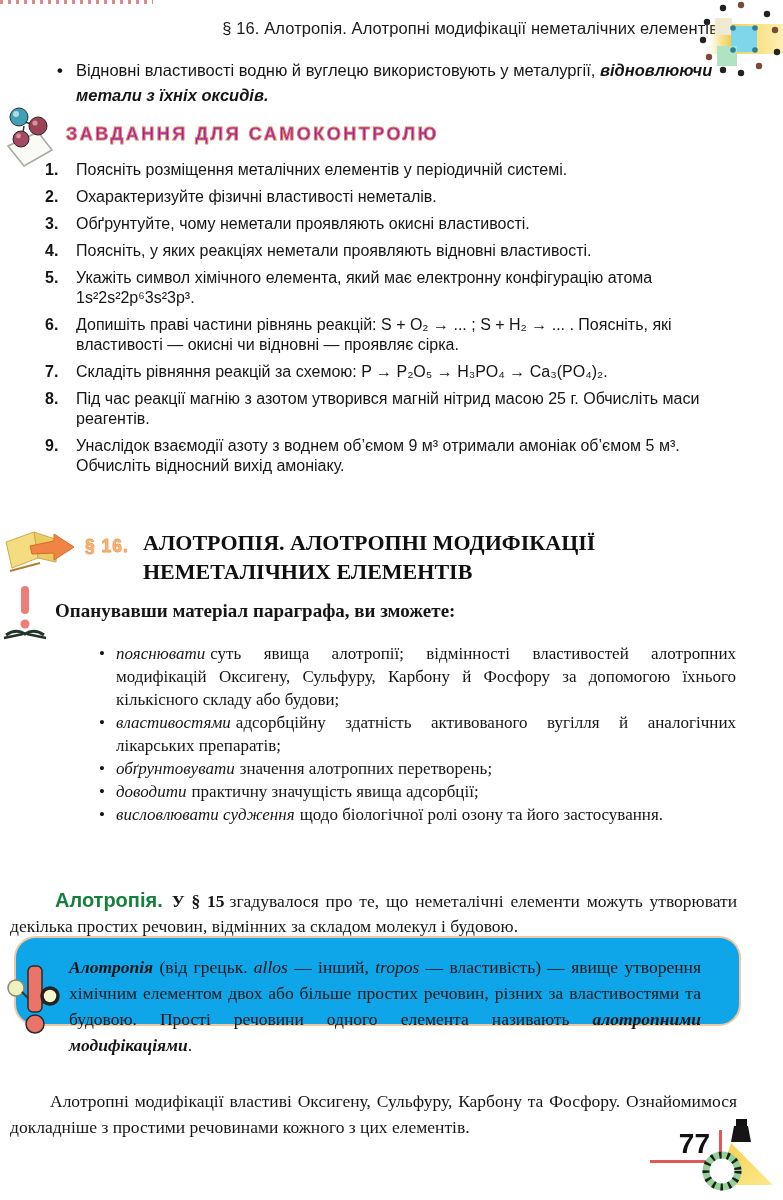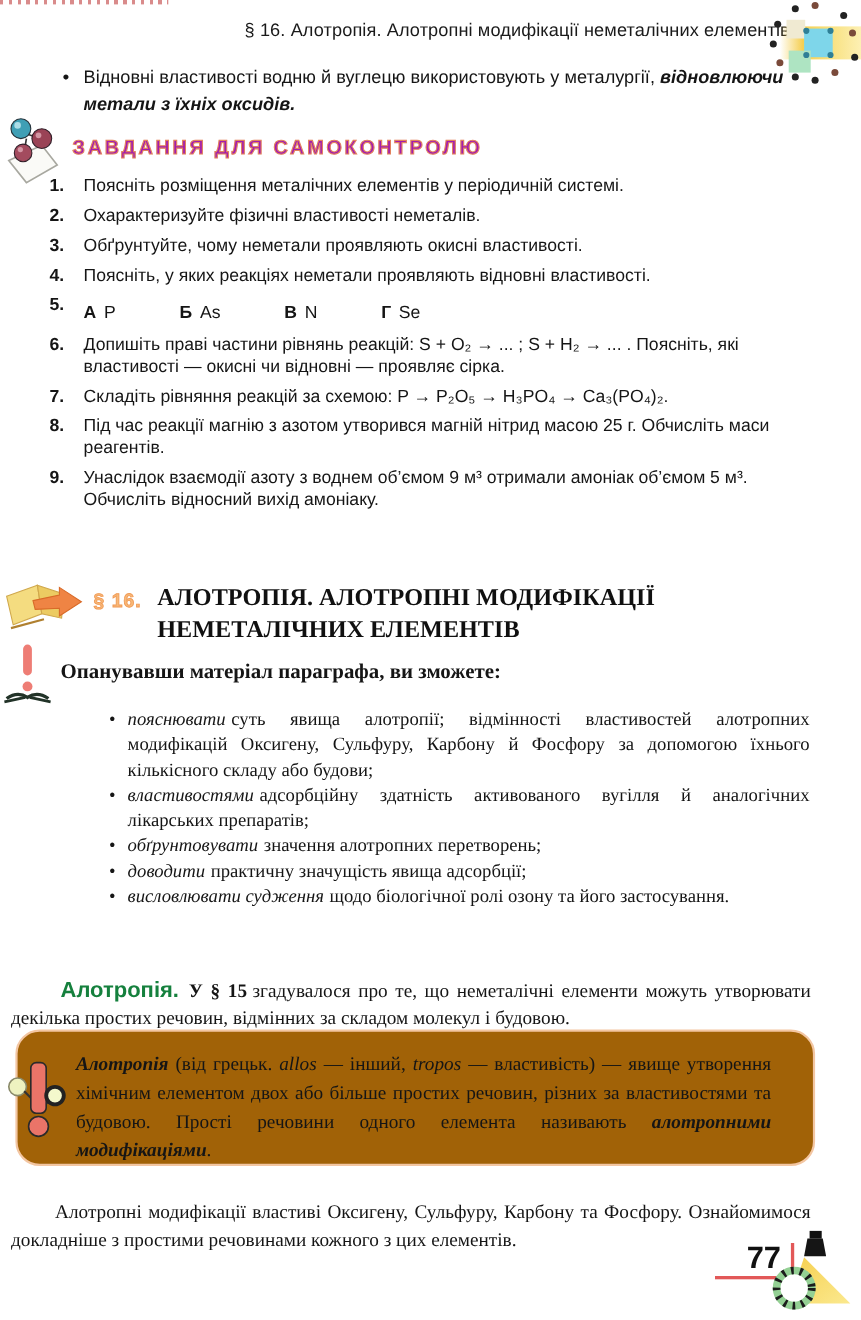--- a/index.html
+++ b/index.html
@@ -84,22 +84,22 @@
     text-align:justify; text-indent:45px;
   }
   .allotropy-label {
     font-family:"Liberation Sans", sans-serif; font-size:20px; font-weight:700;
     color:#15803d; margin-right:.45em;
   }
   .lead-bi { font-weight:700; margin-right:.28em; }
 
   
   .def-box {
-    position:absolute; left:14px; top:936px; width:727px; height:124px;
-    border:2px solid #f3c6a2; border-radius:22px; background:#a16207;
+    position:absolute; left:14px; top:936px; width:727px; height:90px;
+    border:2px solid #f3c6a2; border-radius:22px; background:#0ea5e9;
     padding:16px 38px 14px 53px;
   }
   .def-text {
     margin:0; font-family:"Liberation Serif", serif; font-size:17.5px;
     line-height:26px; text-align:justify;
   }
   .seg-i { font-style:italic; }
   .def-icon { position:absolute; left:4px; top:958px; width:58px; height:94px; }
 
   
@@ -175,26 +175,21 @@
     <span class="q-num">3.</span>
     <div class="q-body">Обґрунтуйте, чому неметали проявляють окисні властивості.</div>
   </div>
   <div class="q-item">
     <span class="q-num">4.</span>
     <div class="q-body">Поясніть, у яких реакціях неметали проявляють відновні властивості.</div>
   </div>
   <div class="q-item">
     <span class="q-num">5.</span>
     <div class="q-body">
-      <div class="q-options">
-        <span class="opt"><b>А</b><span>P</span></span>
-        <span class="opt"><b>Б</b><span>As</span></span>
-        <span class="opt"><b>В</b><span>N</span></span>
-        <span class="opt"><b>Г</b><span>Se</span></span>
-      </div>
+      <span>Укажіть символ хімічного елемента, який має електронну конфігурацію атома 1s²2s²2p⁶3s²3p³.</span>
     </div>
   </div>
   <div class="q-item">
     <span class="q-num">6.</span>
     <div class="q-body">Допишіть праві частини рівнянь реакцій: S + O₂ → ... ; S + H₂ → ... . Поясніть, які властивості — окисні чи відновні — проявляє сірка.</div>
   </div>
   <div class="q-item">
     <span class="q-num">7.</span>
     <div class="q-body">Складіть рівняння реакцій за схемою: P → P₂O₅ → H₃PO₄ → Ca₃(PO₄)₂.</div>
   </div>

